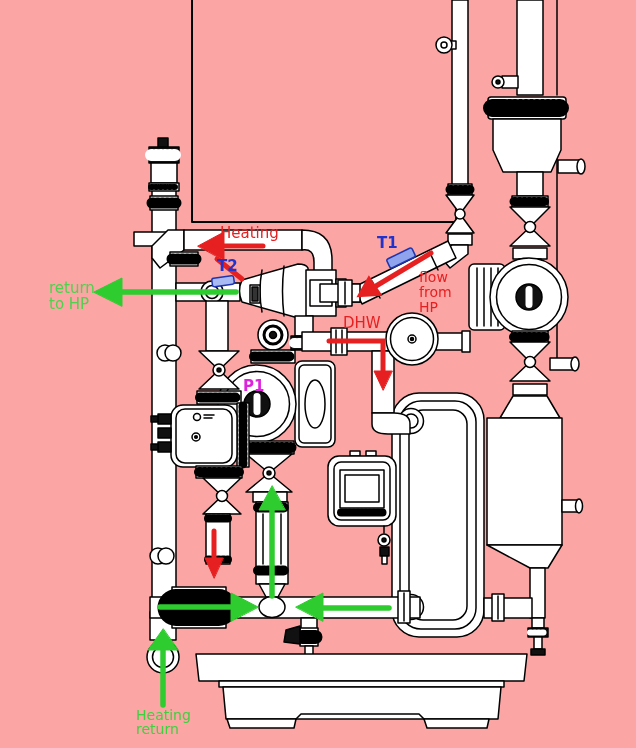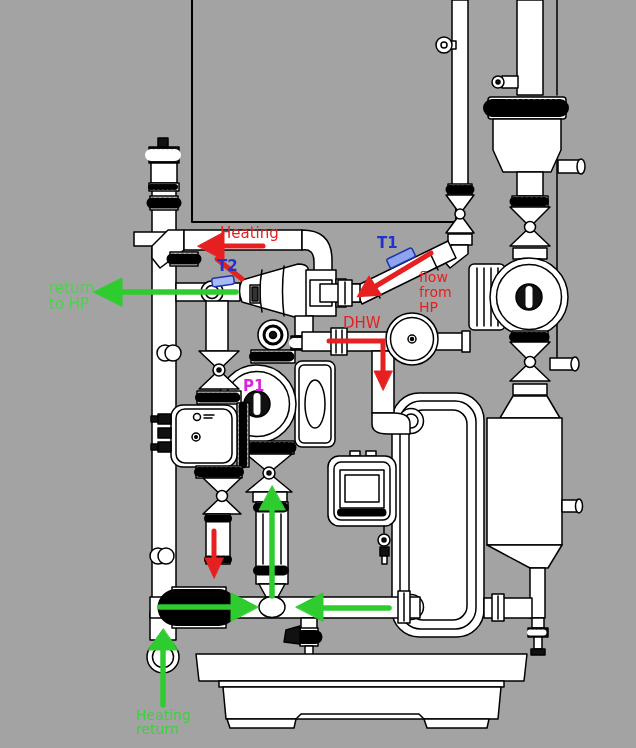--- a/index.html
+++ b/index.html
@@ -1,16 +1,16 @@
 <!DOCTYPE html>
 <html><head>
 <meta charset="utf-8">
 <style>
   html,body{margin:0;padding:0;background:#fff;}
-  .stage{position:relative;width:636px;height:748px;background:#a3a3a3;overflow:hidden;
+  .stage{position:relative;width:636px;height:748px;background:#fca5a5;overflow:hidden;
          font-family:"DejaVu Sans",sans-serif;}
   svg{display:block;}
   .lw{fill:#ffffff;stroke:#000000;stroke-width:1.5;stroke-linejoin:round;stroke-linecap:round;}
   .nf{fill:none;}
   .blk{fill:#111111;stroke:#000000;}
   .ann-text{font-family:"DejaVu Sans",sans-serif;}
 </style>
 </head>
 <body>
 

